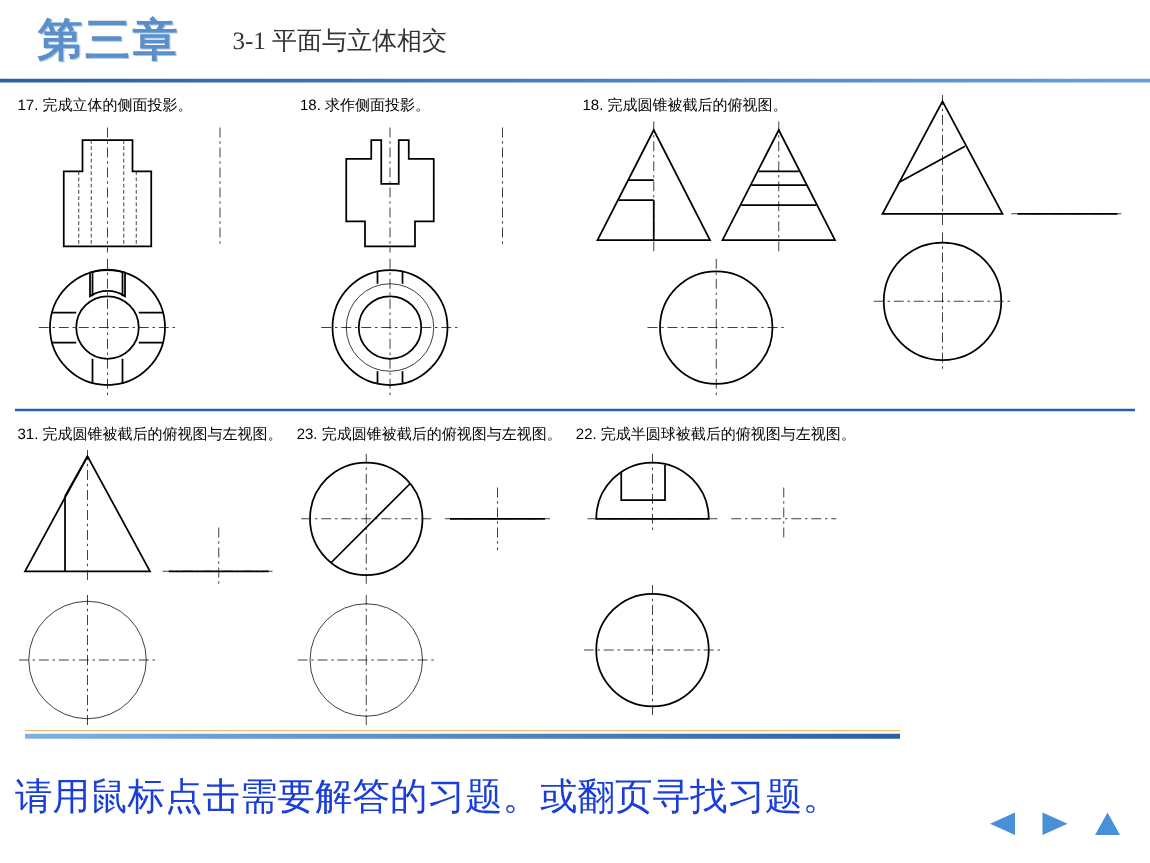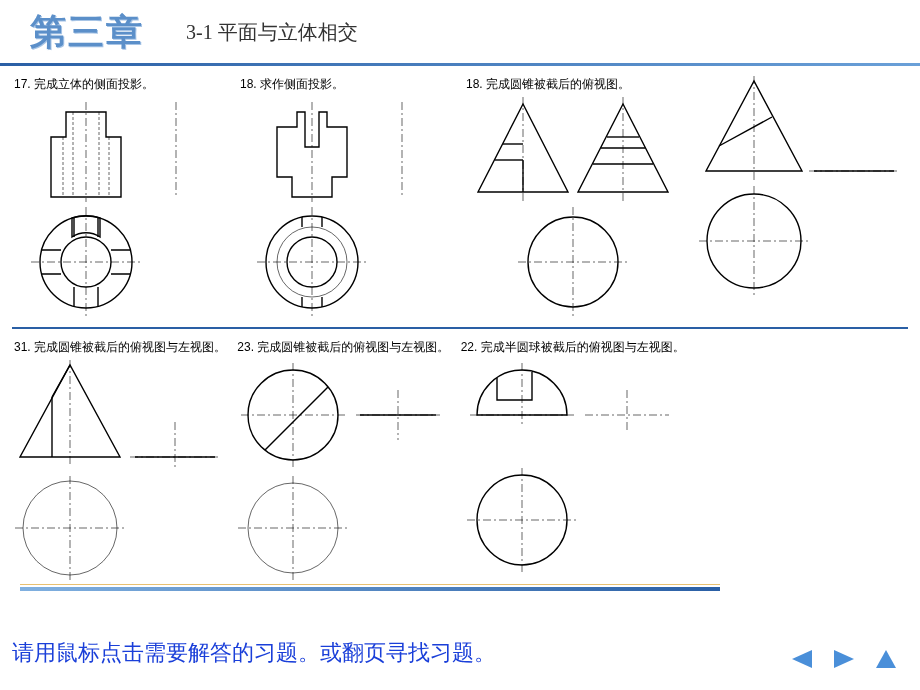--- a/index.html
+++ b/index.html
@@ -66,23 +66,23 @@
       white-space: nowrap;
       margin-bottom: 4px;
       padding-left: 2px;
     }
     .problem svg {
       display: block;
       margin: 0 auto;
     }
     .footer-hint {
       position: absolute;
-      bottom: 22px;
+      bottom: 32px;
       left: 12px;
-      font-size: 22px;
+      font-size: 30px;
       color: #1a3fd9;
       font-family: Liberation Serif, serif;
     }
     .nav {
       position: absolute;
       bottom: 18px;
       right: 18px;
       display: flex;
       gap: 10px;
     }

